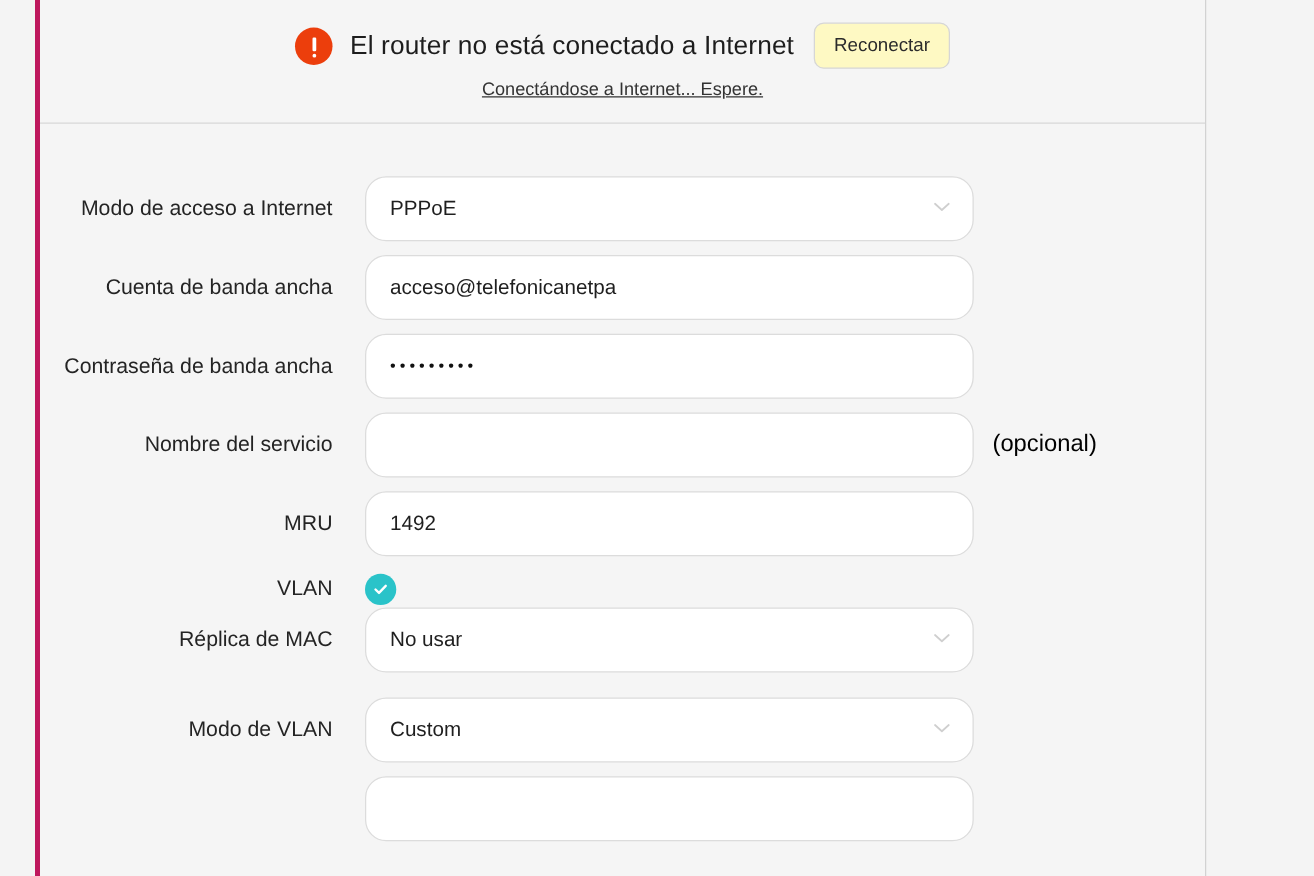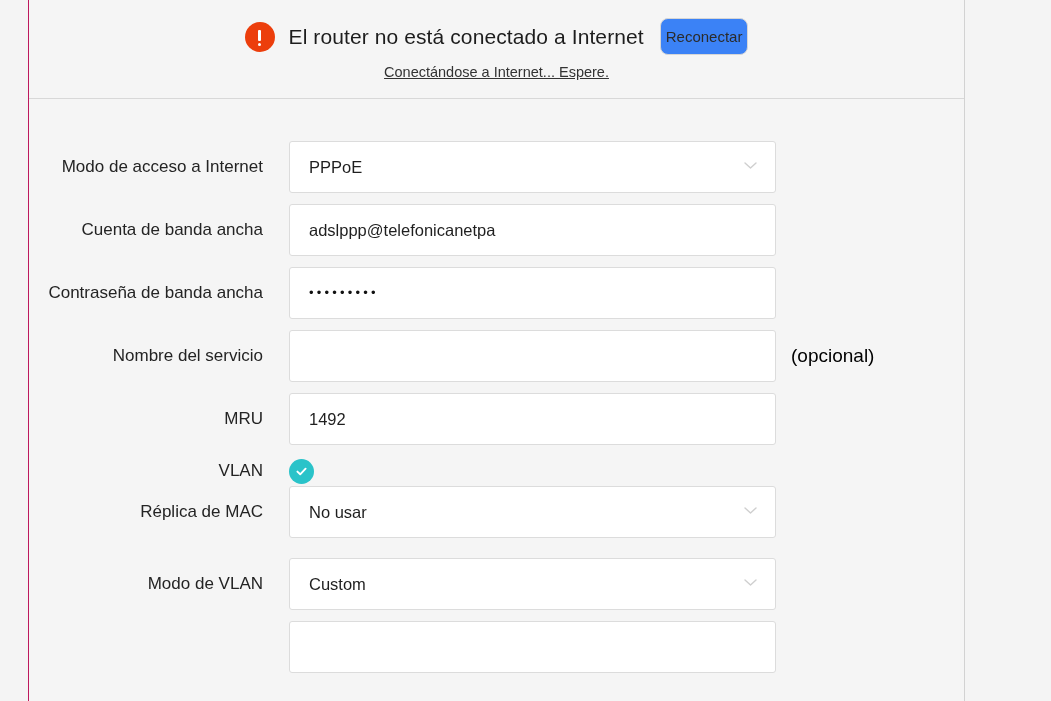--- a/index.html
+++ b/index.html
@@ -21,21 +21,21 @@
   }
 
   
   .panel {
     position: absolute;
     left: 28px;
     top: 0;
     width: 937px;
     height: 701px;
     background: #f5f5f5;
-    border-left: 1px solid #be185d;
+    border-left: 4px solid #be185d;
     border-right: 1px solid #d2d2d2;
     box-sizing: border-box;
     overflow: hidden;
   }
 
   
   .status-header {
     position: relative;
     height: 99px;
     border-bottom: 1px solid #d8d8d8;
@@ -87,24 +87,24 @@
     color: #1d1d1d;
     letter-spacing: 0.1px;
     white-space: nowrap;
     margin-right: 16px;
   }
 
   .reconnect-btn {
     font-family: "Liberation Sans", "DejaVu Sans", sans-serif;
     font-size: 15px;
     color: #2b2b2b;
-    background: #3b82f6;
+    background: #fef9c3;
     border: 1px solid #d6d6d6;
     border-radius: 8px;
-    padding: 10px 5px;
+    padding: 10px 15px;
     cursor: pointer;
     line-height: 1;
     white-space: nowrap;
   }
 
   .status-sub {
     text-align: center;
     font-size: 14.5px;
     color: #333333;
     margin-top: 9px;
@@ -140,21 +140,21 @@
     width: 487px;
     flex: none;
   }
 
   .field {
     width: 100%;
     height: 52px;
     box-sizing: border-box;
     background: #ffffff;
     border: 1px solid #dcdcdc;
-    border-radius: 3px;
+    border-radius: 17px;
     padding: 0 36px 0 19px;
     font-family: "Liberation Sans", "DejaVu Sans", sans-serif;
     font-size: 16.5px;
     color: #1f1f1f;
     outline: none;
     display: flex;
     align-items: center;
   }
   .field.input-el { padding-right: 19px; }
 
@@ -233,21 +233,21 @@
             <svg width="15" height="15" viewBox="0 0 15 15">
               <path d="M2 5 L7.5 10 L13 5" fill="none" stroke="#cfcfcf" stroke-width="1.4" stroke-linecap="round" stroke-linejoin="round"></path>
             </svg>
           </span>
         </div>
       </div>
 
       <div class="row">
         <div class="row-label">Cuenta de banda ancha</div>
         <div class="field-wrap">
-          <div class="field input-el">adslppp@telefonicanetpa</div>
+          <div class="field input-el">acceso@telefonicanetpa</div>
         </div>
       </div>
 
       <div class="row">
         <div class="row-label">Contraseña de banda ancha</div>
         <div class="field-wrap">
           <div class="field input-el">
             <span class="pw-dots">•••••••••</span>
           </div>
         </div>

